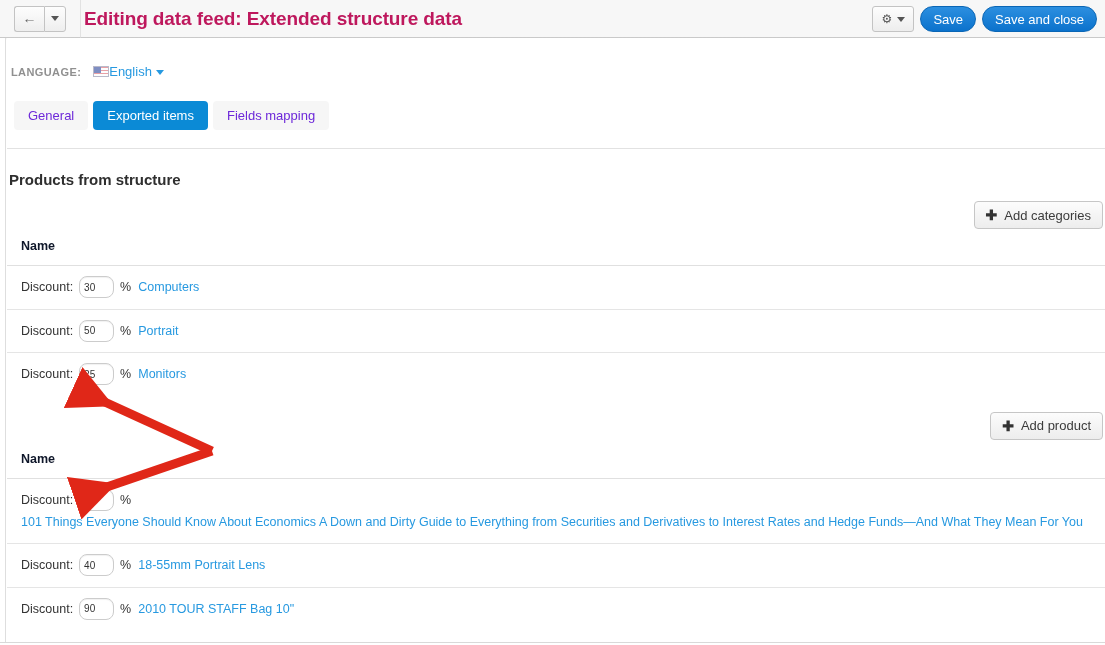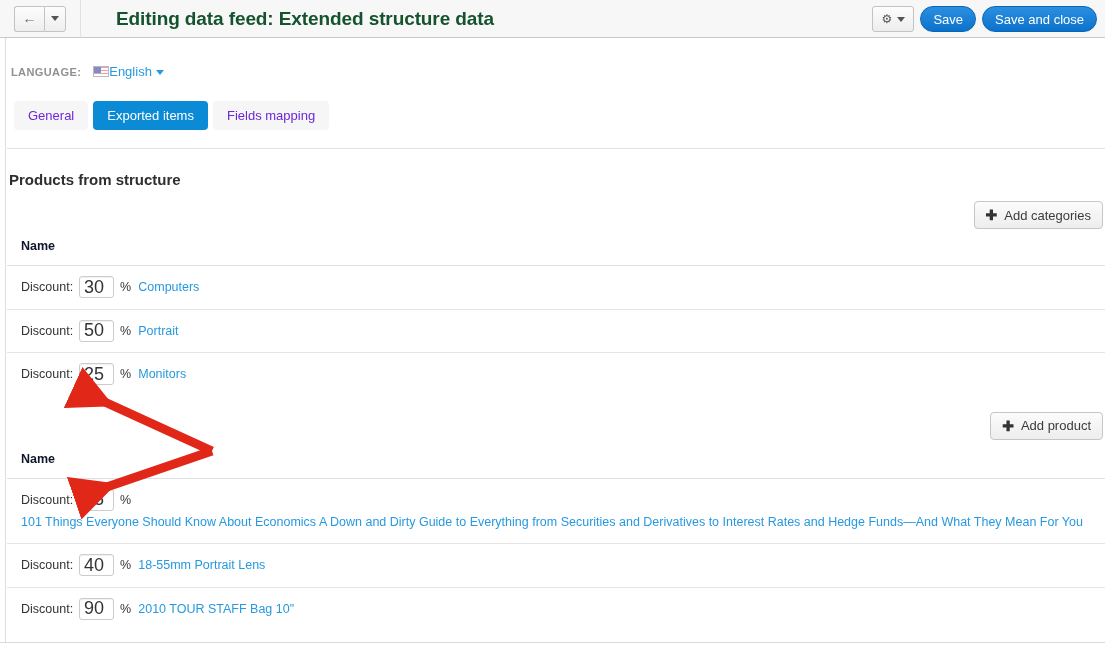--- a/index.html
+++ b/index.html
@@ -76,24 +76,24 @@
   }
 
   .topbar-divider {
     width: 1px;
     height: 38px;
     background: #e2e2e2;
     margin-left: 14px;
   }
 
   .page-title {
-    margin-left: 35px;
+    margin-left: 3px;
     font-size: 19px;
     font-weight: bold;
-    color: #14532d;
+    color: #be185d;
     letter-spacing: -0.1px;
     white-space: nowrap;
   }
 
   .topbar-right {
     position: absolute;
     right: 8px; top: 6px;
     display: flex;
     align-items: center;
     gap: 6px;
@@ -297,22 +297,22 @@
   .disc-label {
     font-size: 12.5px;
     color: #333;
     white-space: nowrap;
   }
   .disc-input {
     width: 35px;
     height: 22px;
     margin: 0 6px;
     border: 1px solid #cccccc;
-    border-radius: 3px;
-    font-size: 18px;
+    border-radius: 8px;
+    font-size: 10px;
     font-family: "Liberation Sans", sans-serif;
     color: #333;
     padding: 0 4px;
     background: #fff;
     box-shadow: inset 0 1px 1px rgba(0,0,0,0.06);
   }
   .pct { font-size: 12.5px; color: #333; margin-right: 7px; }
   .item-link {
     font-size: 12.5px;
     color: #2799e0;

